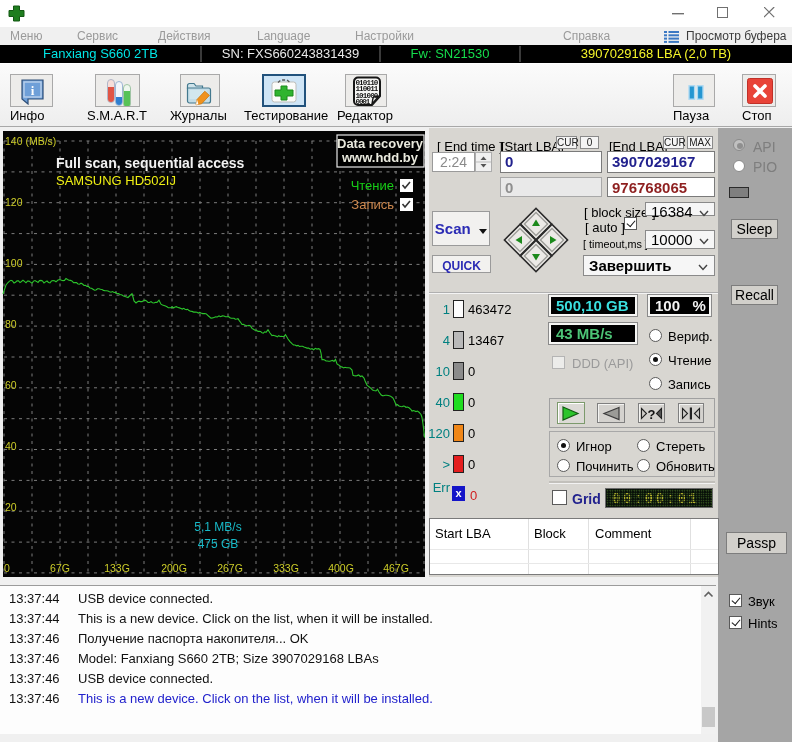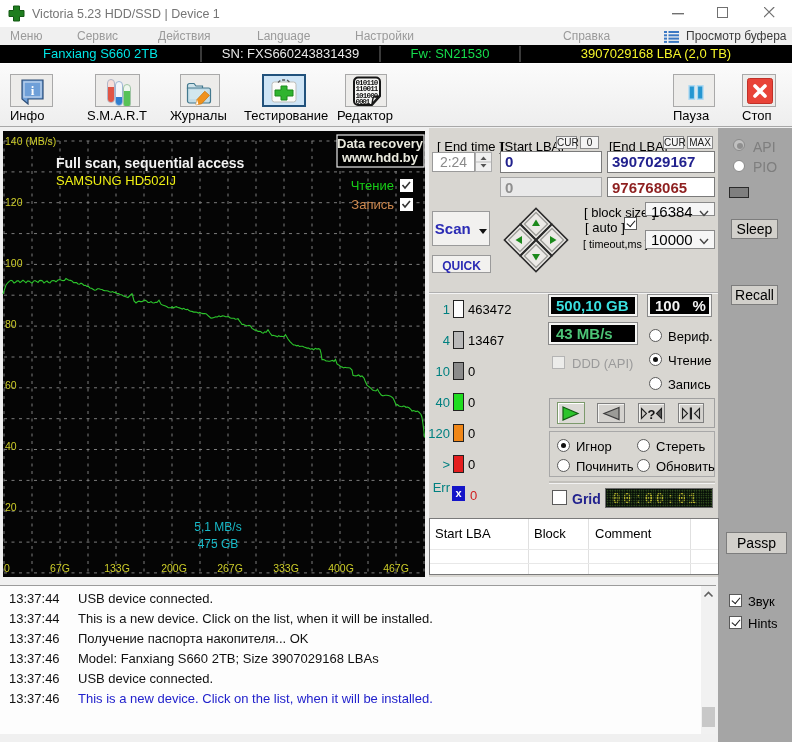--- a/index.html
+++ b/index.html
@@ -47,21 +47,20 @@
 .teal{color:#008080}
 .side-btn{position:absolute;background:#d2d0cb;border:1px solid #7d7d7d;font-size:14px;color:#000;text-align:center}
 </style></head>
 <body>
 <div id="w">
 
 <div id="title" class="ab">
   <svg class="ab" style="left:8px;top:5px" width="17" height="17" viewBox="0 0 17 17">
     <path d="M5.5 1h6v4.5H16v6h-4.5V16h-6v-4.5H1v-6h4.5z" fill="#1e7d1e" stroke="#135813" stroke-width="1"></path>
   </svg>
-  <span class="ab txt">Victoria 5.23 HDD/SSD | Device 1</span>
   <svg class="ab" style="left:672px;top:13px" width="12" height="2">
         <rect width="12" height="1.4" fill="#707070"></rect>
       </svg>
   <svg class="ab" style="left:717px;top:7px" width="11" height="11">
         <rect x="0.5" y="0.5" width="10" height="10" fill="none" stroke="#707070"></rect>
       </svg>
   <svg class="ab" style="left:764px;top:7px" width="11" height="11">
         <path d="M0 0L10.2 10.2M10.2 0L0 10.2" stroke="#707070" stroke-width="1.2"></path>
       </svg>
 </div>
@@ -302,20 +301,23 @@
 <div class="lb" style="left:584px;top:205px;font-size:13px">[ block size ]</div>
 <div class="lb" style="left:585px;top:220px">[ auto ]</div>
 <div class="cb on" style="left:624px;top:217px"></div>
 <div class="dd" style="left:645px;top:202px;width:70px;height:14px;line-height:17px">16384<svg style="position:absolute;right:5px;top:7px" width="10" height="7" viewBox="0 0 10 7">
         <path d="M1 1l4 4.5L9 1" stroke="#444" fill="none" stroke-width="1.4"></path>
       </svg></div>
 <div class="lb" style="left:583px;top:238px;font-size:10.8px">[ timeout,ms ]</div>
 <div class="dd" style="left:645px;top:230px;width:70px;height:19px;line-height:17px">10000<svg style="position:absolute;right:5px;top:7px" width="10" height="7" viewBox="0 0 10 7">
         <path d="M1 1l4 4.5L9 1" stroke="#444" fill="none" stroke-width="1.4"></path>
       </svg></div>
+<div class="dd" style="left:583px;top:255px;width:132px;height:21px;line-height:19px;font-weight:bold">Завершить<svg style="position:absolute;right:6px;top:8px" width="10" height="7" viewBox="0 0 10 7">
+        <path d="M1 1l4 4.5L9 1" stroke="#444" fill="none" stroke-width="1.4"></path>
+      </svg></div>
 
 <div class="ab" style="left:429px;top:292px;width:289px;height:2px;background:#b0b0b0;border-bottom:1px solid #f4f4f4"></div>
 
 <div class="lab teal" style="left:432px;top:302px;width:18px;text-align:right">1</div>
 <div class="sq" style="left:453px;top:300px;background:#fdfdfd"></div>
 <div class="lab" style="left:468px;top:302px">463472</div>
 <div class="lab teal" style="left:432px;top:333px;width:18px;text-align:right">4</div>
 <div class="sq" style="left:453px;top:331px;background:#b9b9b9"></div>
 <div class="lab" style="left:468px;top:333px">13467</div>
 <div class="lab teal" style="left:429px;top:364px;width:21px;text-align:right">10</div>

